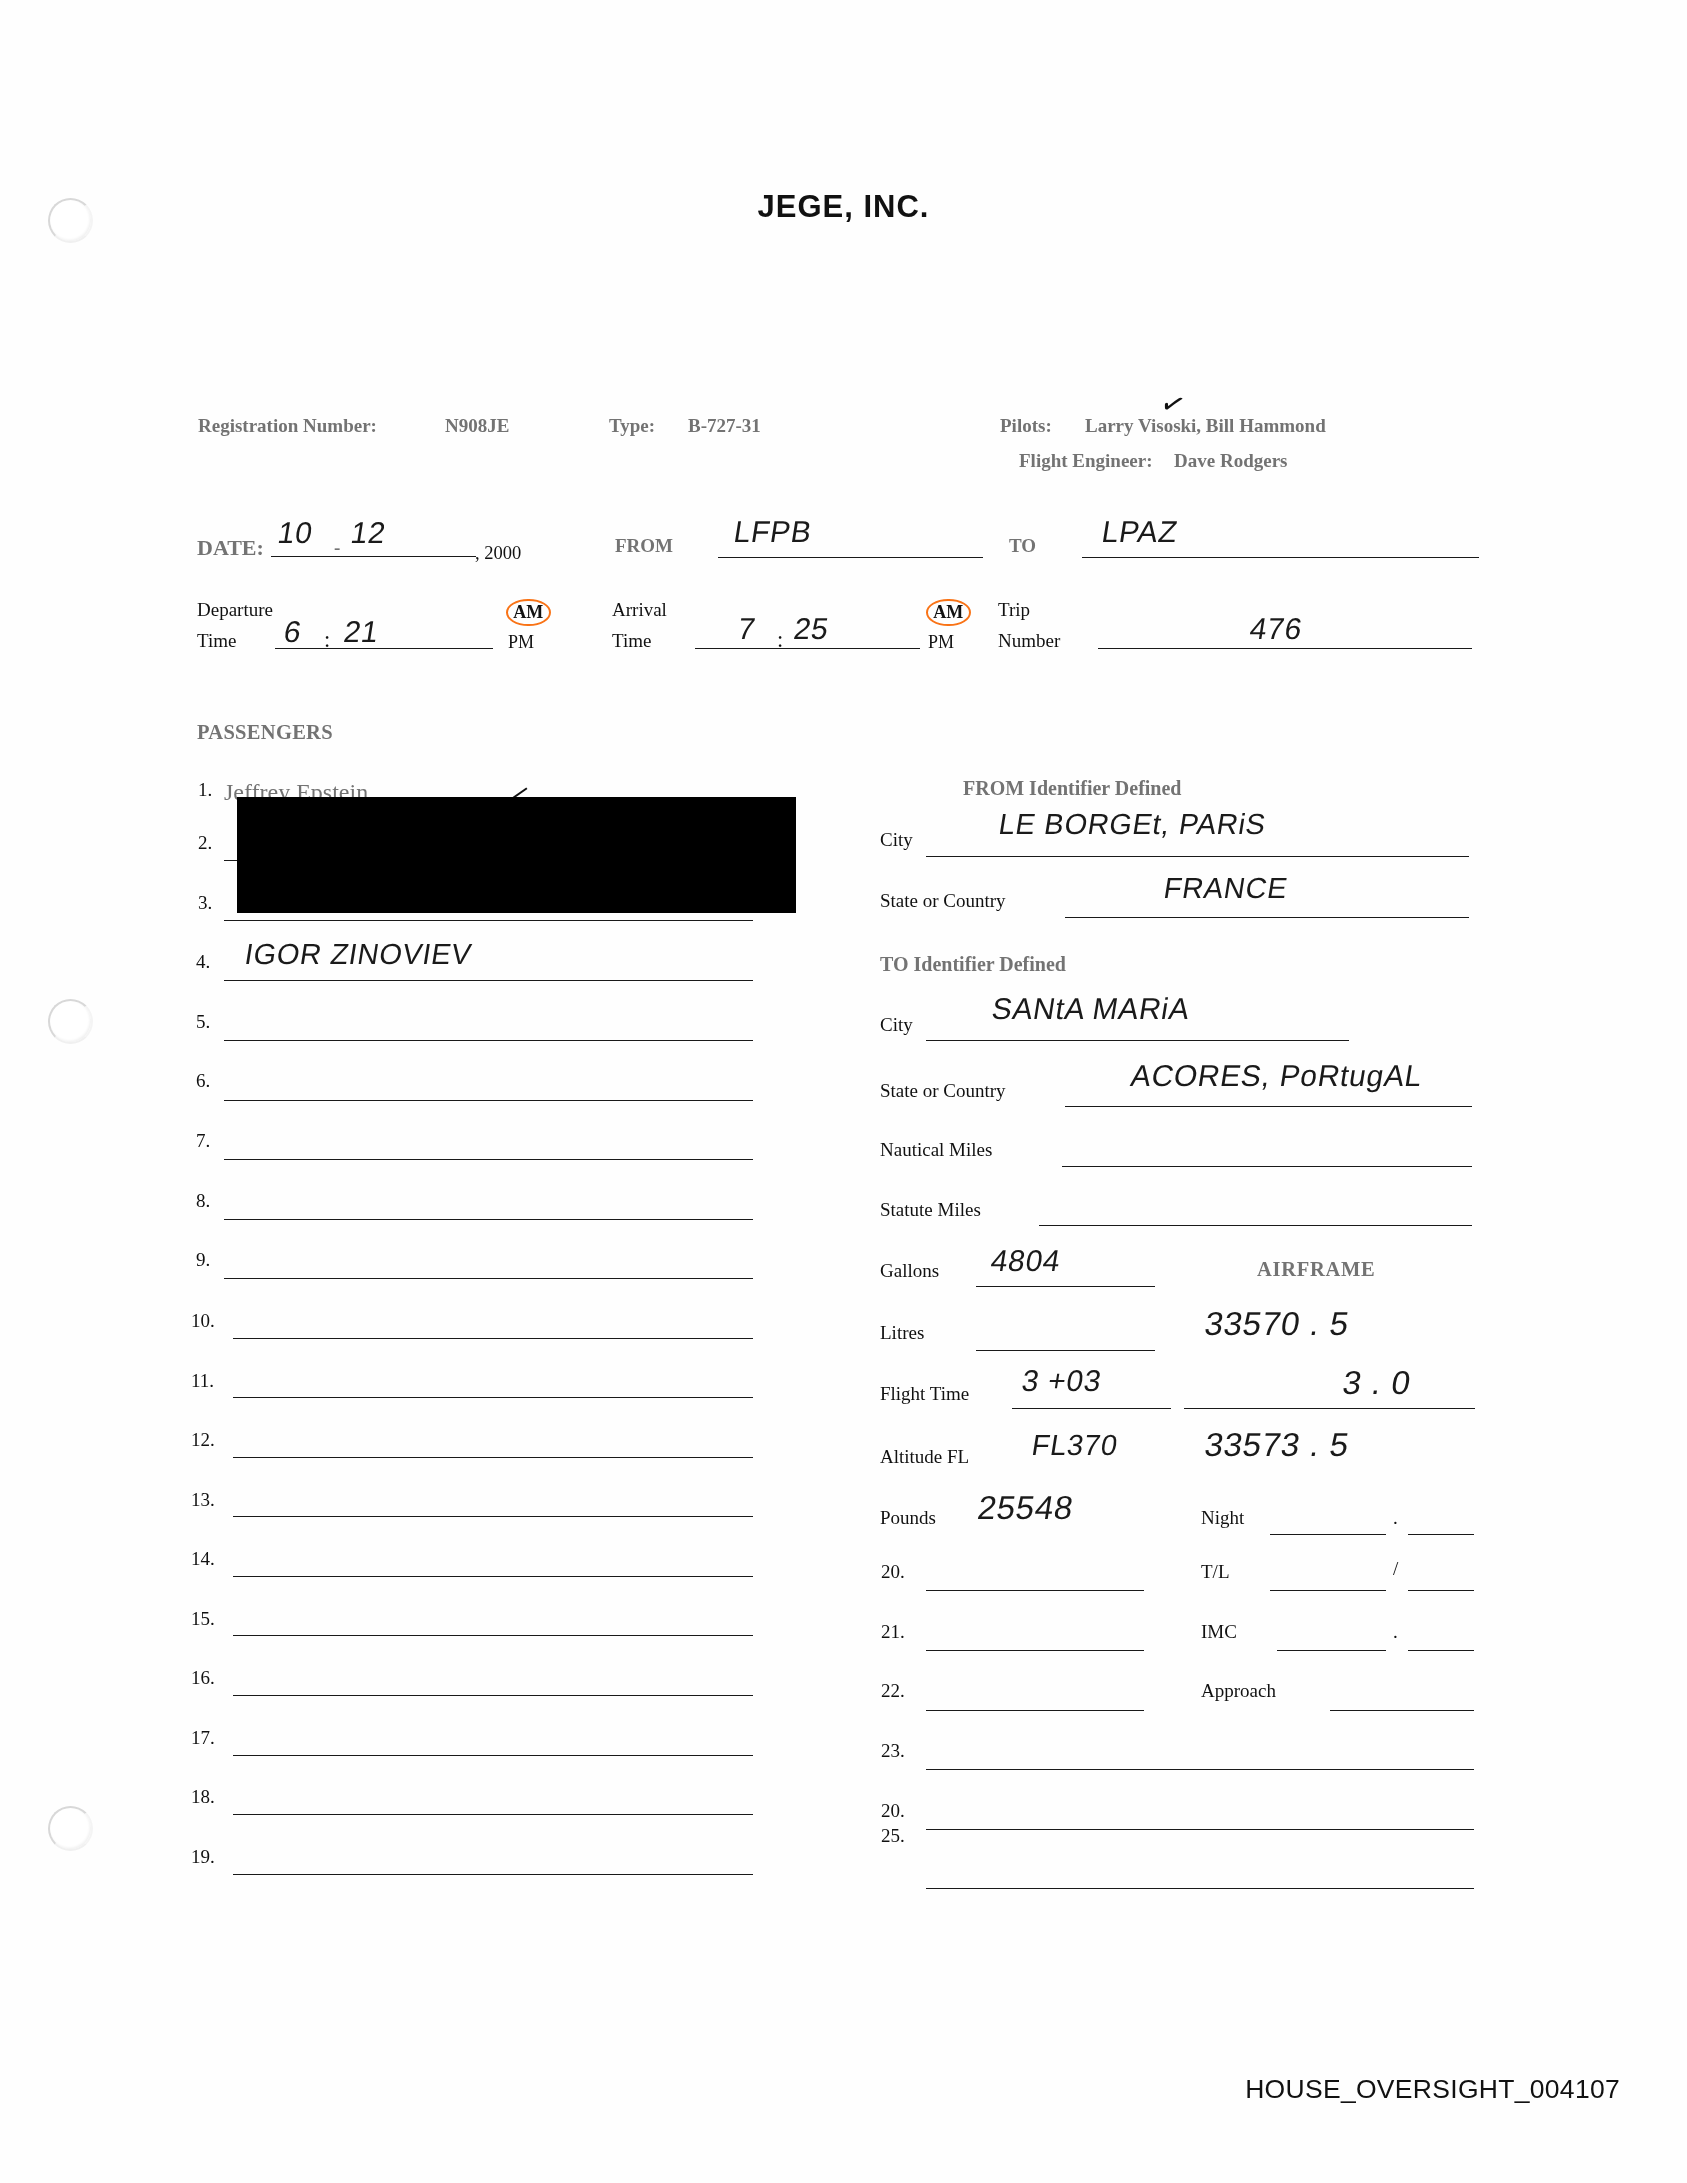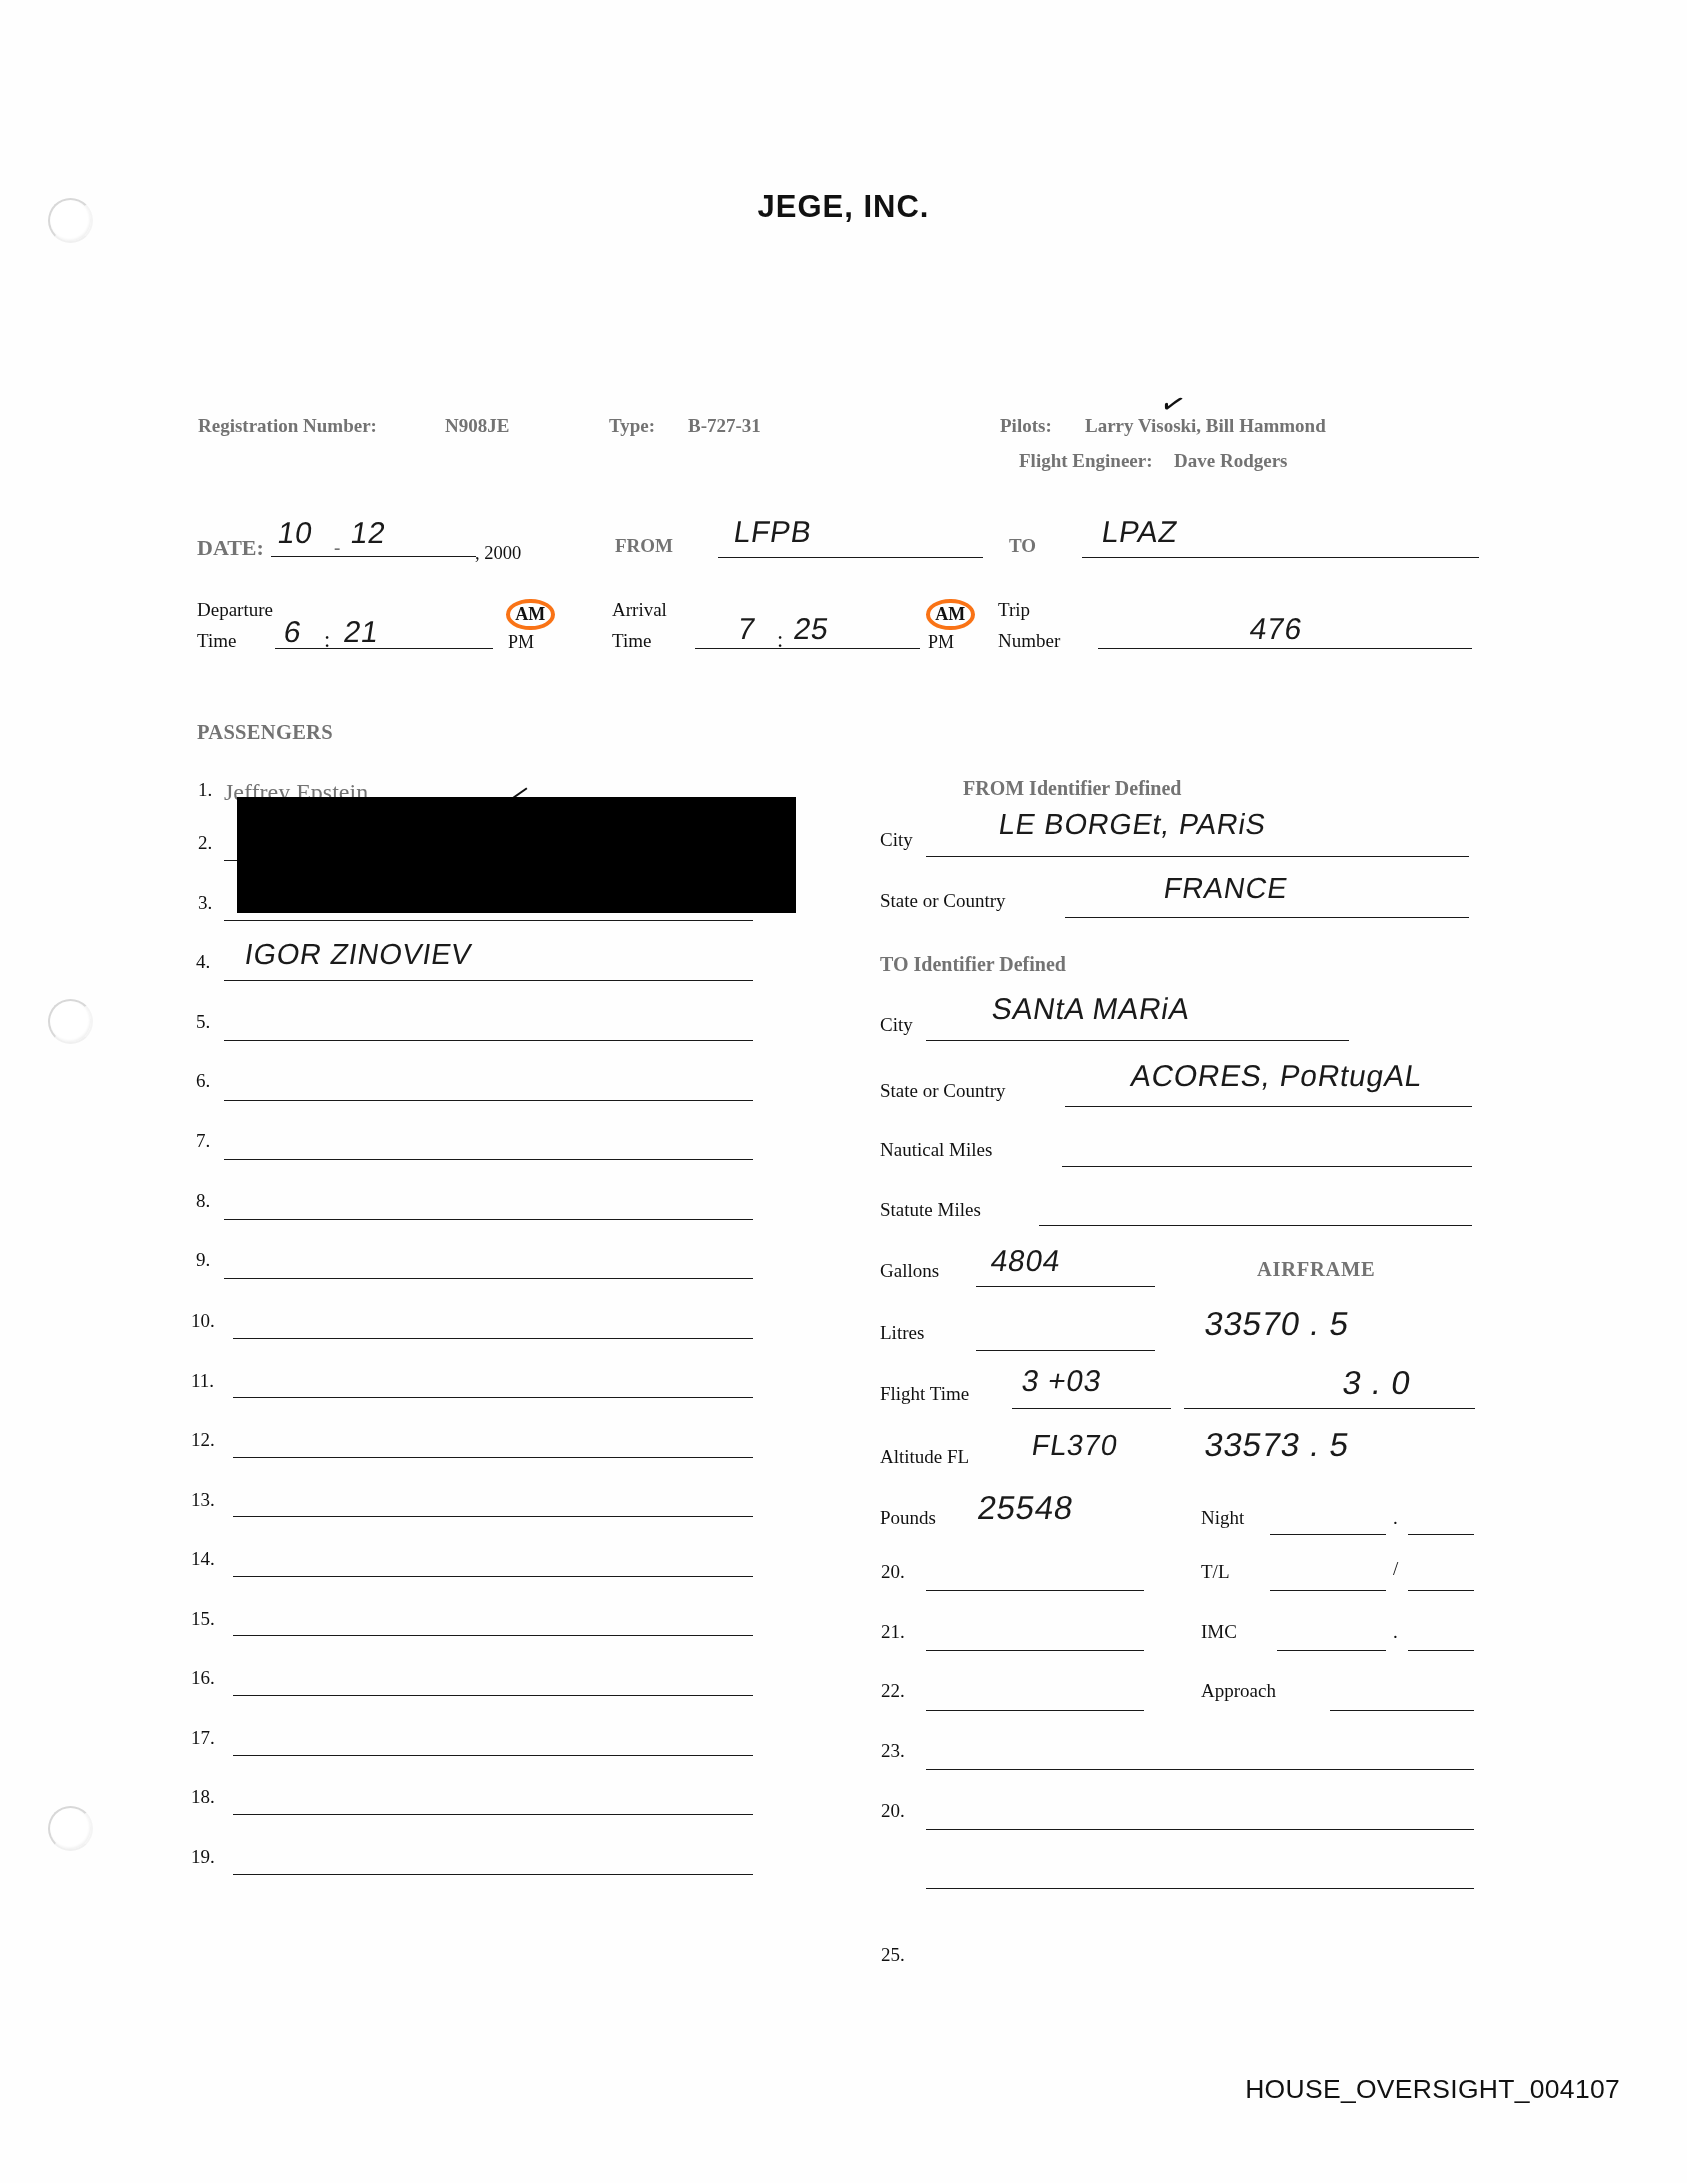--- a/index.html
+++ b/index.html
@@ -104,21 +104,21 @@
     font-size: 19px;
     color: #111;
   }
 
   
   .circle-am {
     position: absolute;
     font-family: "Liberation Serif", serif;
     font-weight: bold;
     font-size: 18px;
-    border: 4px solid #f97316;
+    border: 2px solid #f97316;
     border-radius: 50%;
     padding: 2px 5.3px 3.3px 5.3px;
     line-height: 1;
   }
 
   .footer-id {
     position: absolute;
     right: 67px;
     bottom: 78px;
     font-family: "Liberation Sans", sans-serif;
@@ -344,19 +344,19 @@
   <div class="rule" style="left:926px; top:1710px; width:218px;"></div>
   <div class="abs lbl-n" style="left:1201px; top:1680px;">Approach</div>
   <div class="rule" style="left:1330px; top:1710px; width:144px;"></div>
 
   <div class="pax-num" style="left:881px; top:1740px;">23.</div>
   <div class="rule" style="left:926px; top:1769px; width:548px;"></div>
 
   <div class="pax-num" style="left:881px; top:1800px;">20.</div>
   <div class="rule" style="left:926px; top:1829px; width:548px;"></div>
 
-  <div class="pax-num" style="left:881px; top:1944px;">25.</div>
+  <div class="pax-num" style="left:881px; top:1825px;">25.</div>
   <div class="rule" style="left:926px; top:1888px; width:548px;"></div>
 
   <div class="footer-id">HOUSE_OVERSIGHT_004107</div>
 
 </div>
 
 
 </body></html>

